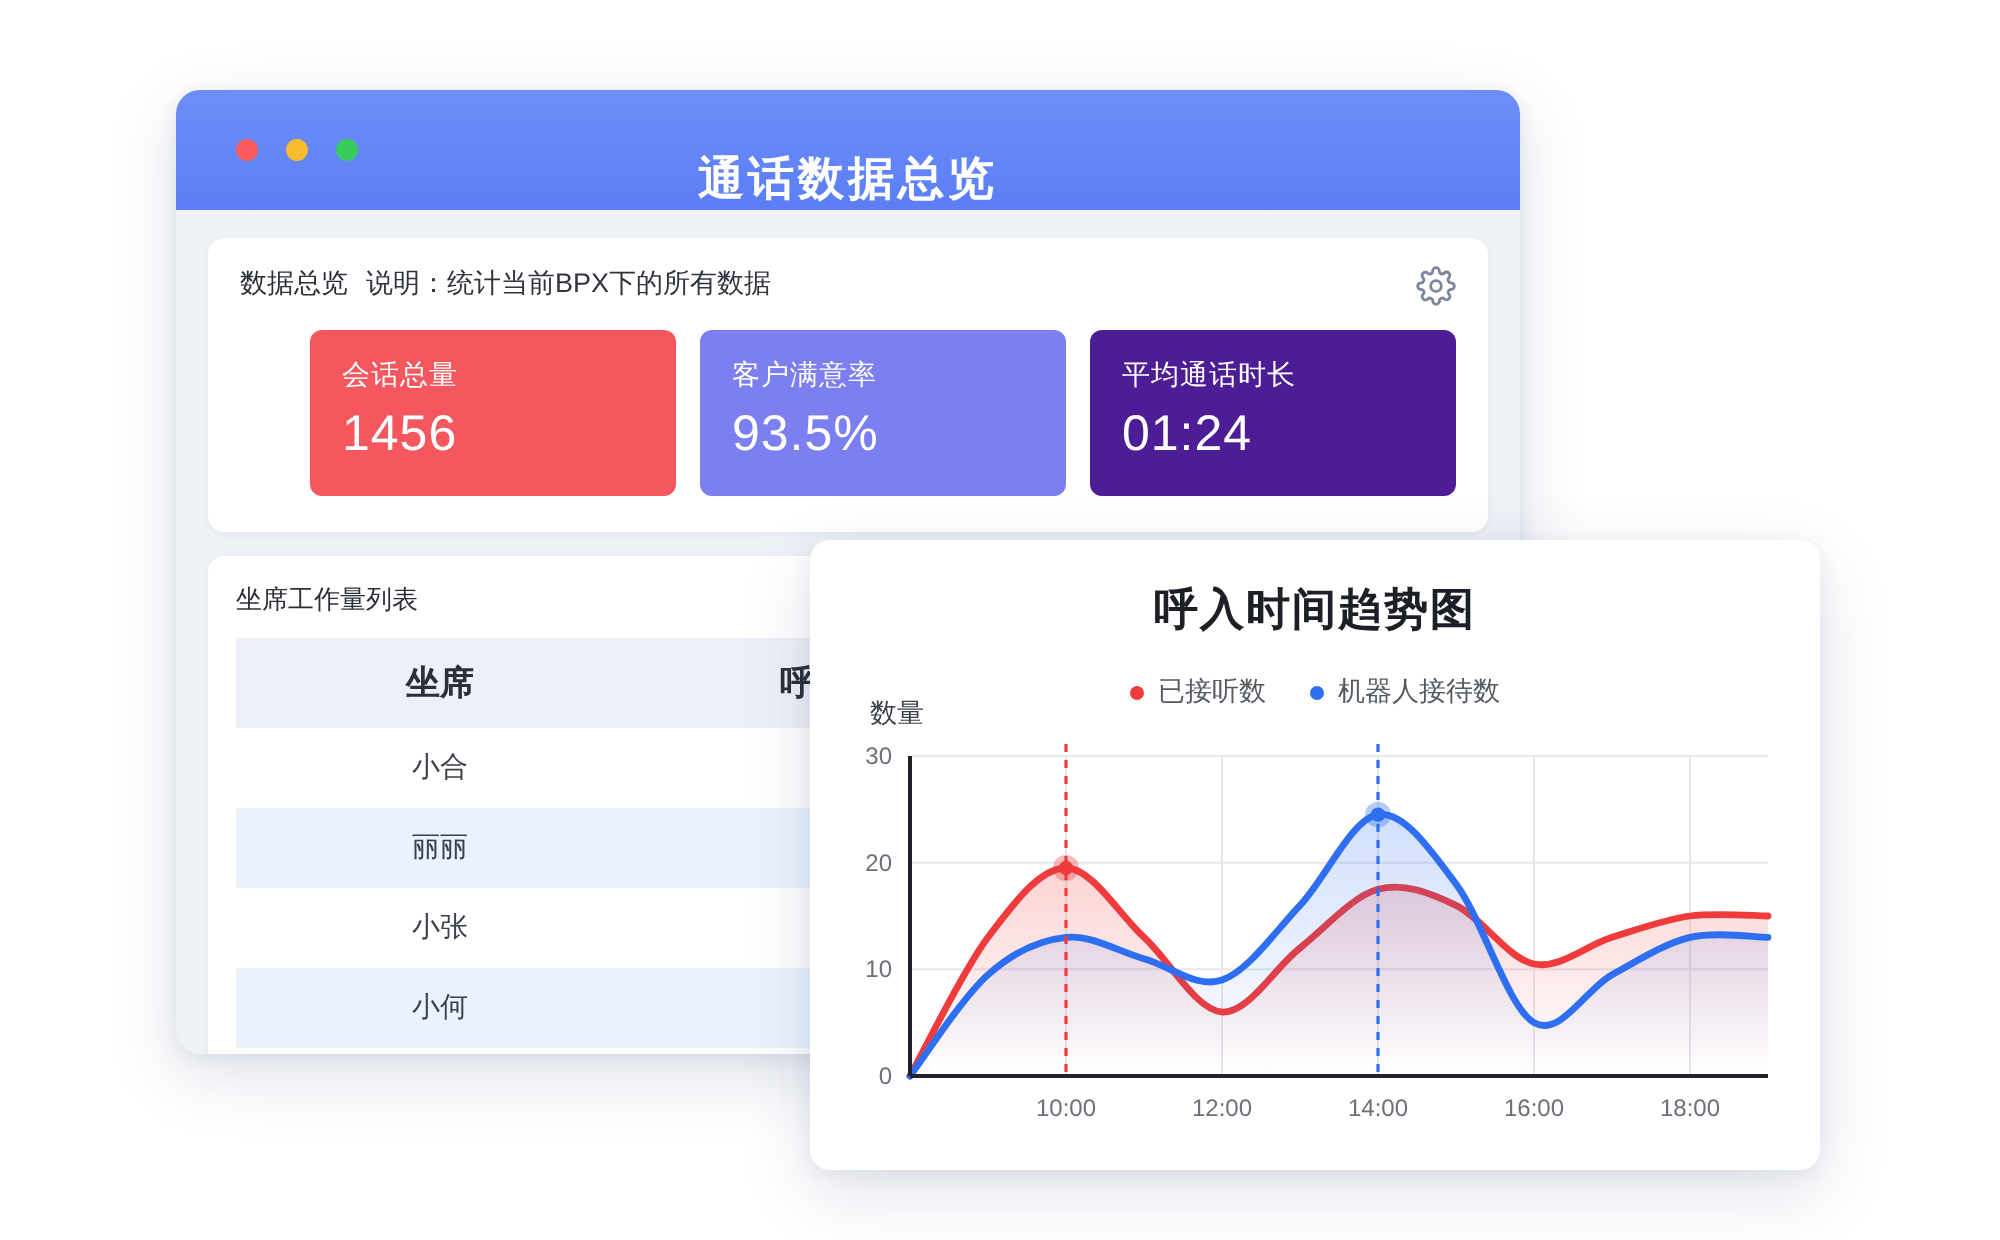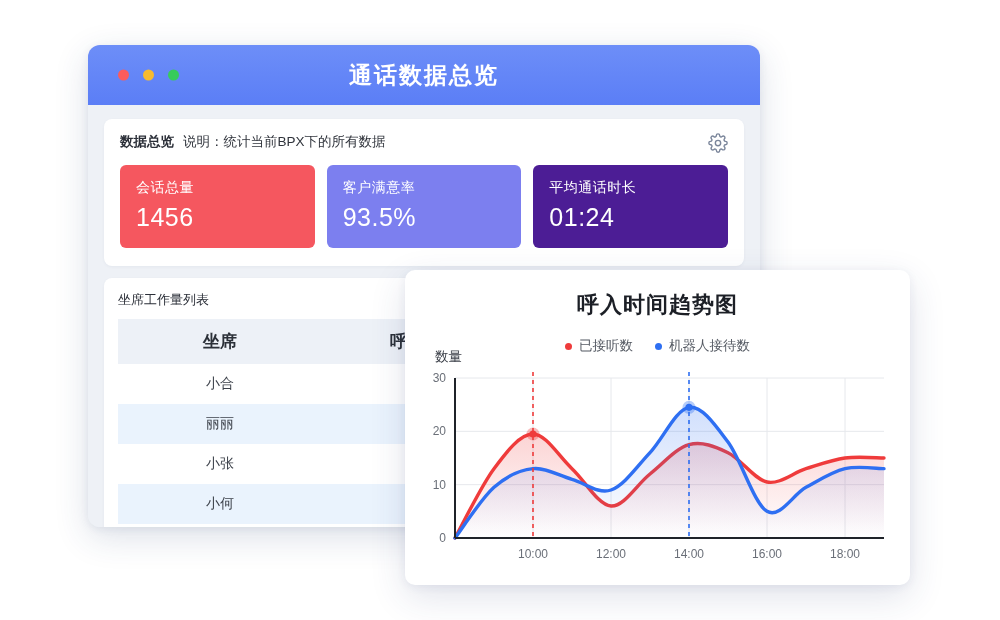--- a/index.html
+++ b/index.html
@@ -27,21 +27,21 @@
     box-shadow: 0 10px 34px rgba(40, 60, 110, 0.16),
                 0 2px 8px rgba(40, 60, 110, 0.08);
     overflow: hidden;
   }
 
   #title-bar {
     position: relative;
     height: 60px;
     background: linear-gradient(180deg, #6d8ef8 0%, #5b7ef6 100%);
     display: flex;
-    align-items: center;
+    align-items: flex-end;
   }
   #traffic-lights {
     position: absolute;
     left: 30px;
     top: 50%;
     transform: translateY(-50%);
     display: flex;
     gap: 14px;
   }
   .dot {
@@ -77,37 +77,38 @@
     position: relative;
     box-shadow: 0 1px 3px rgba(60, 80, 120, 0.06);
   }
   #overview-header {
     display: flex;
     align-items: center;
     font-size: 13.5px;
     color: #2b2f38;
     margin-bottom: 14px;
   }
-  #overview-title { font-weight: bold; }
+  #overview-title { font-weight: normal; }
   #overview-desc {
     margin-left: 9px;
     color: #30343c;
   }
   #gear-button {
     position: absolute;
     right: 16px;
     top: 14px;
     width: 20px;
     height: 20px;
     cursor: pointer;
   }
 
   #stat-cards {
     display: flex;
     gap: 12px;
+    margin-left: 35px;
   }
   .stat-card {
     flex: 1;
     border-radius: 6px;
     padding: 14px 16px 16px 16px;
     color: #ffffff;
     box-sizing: border-box;
   }
   .stat-label {
     font-size: 14px;

